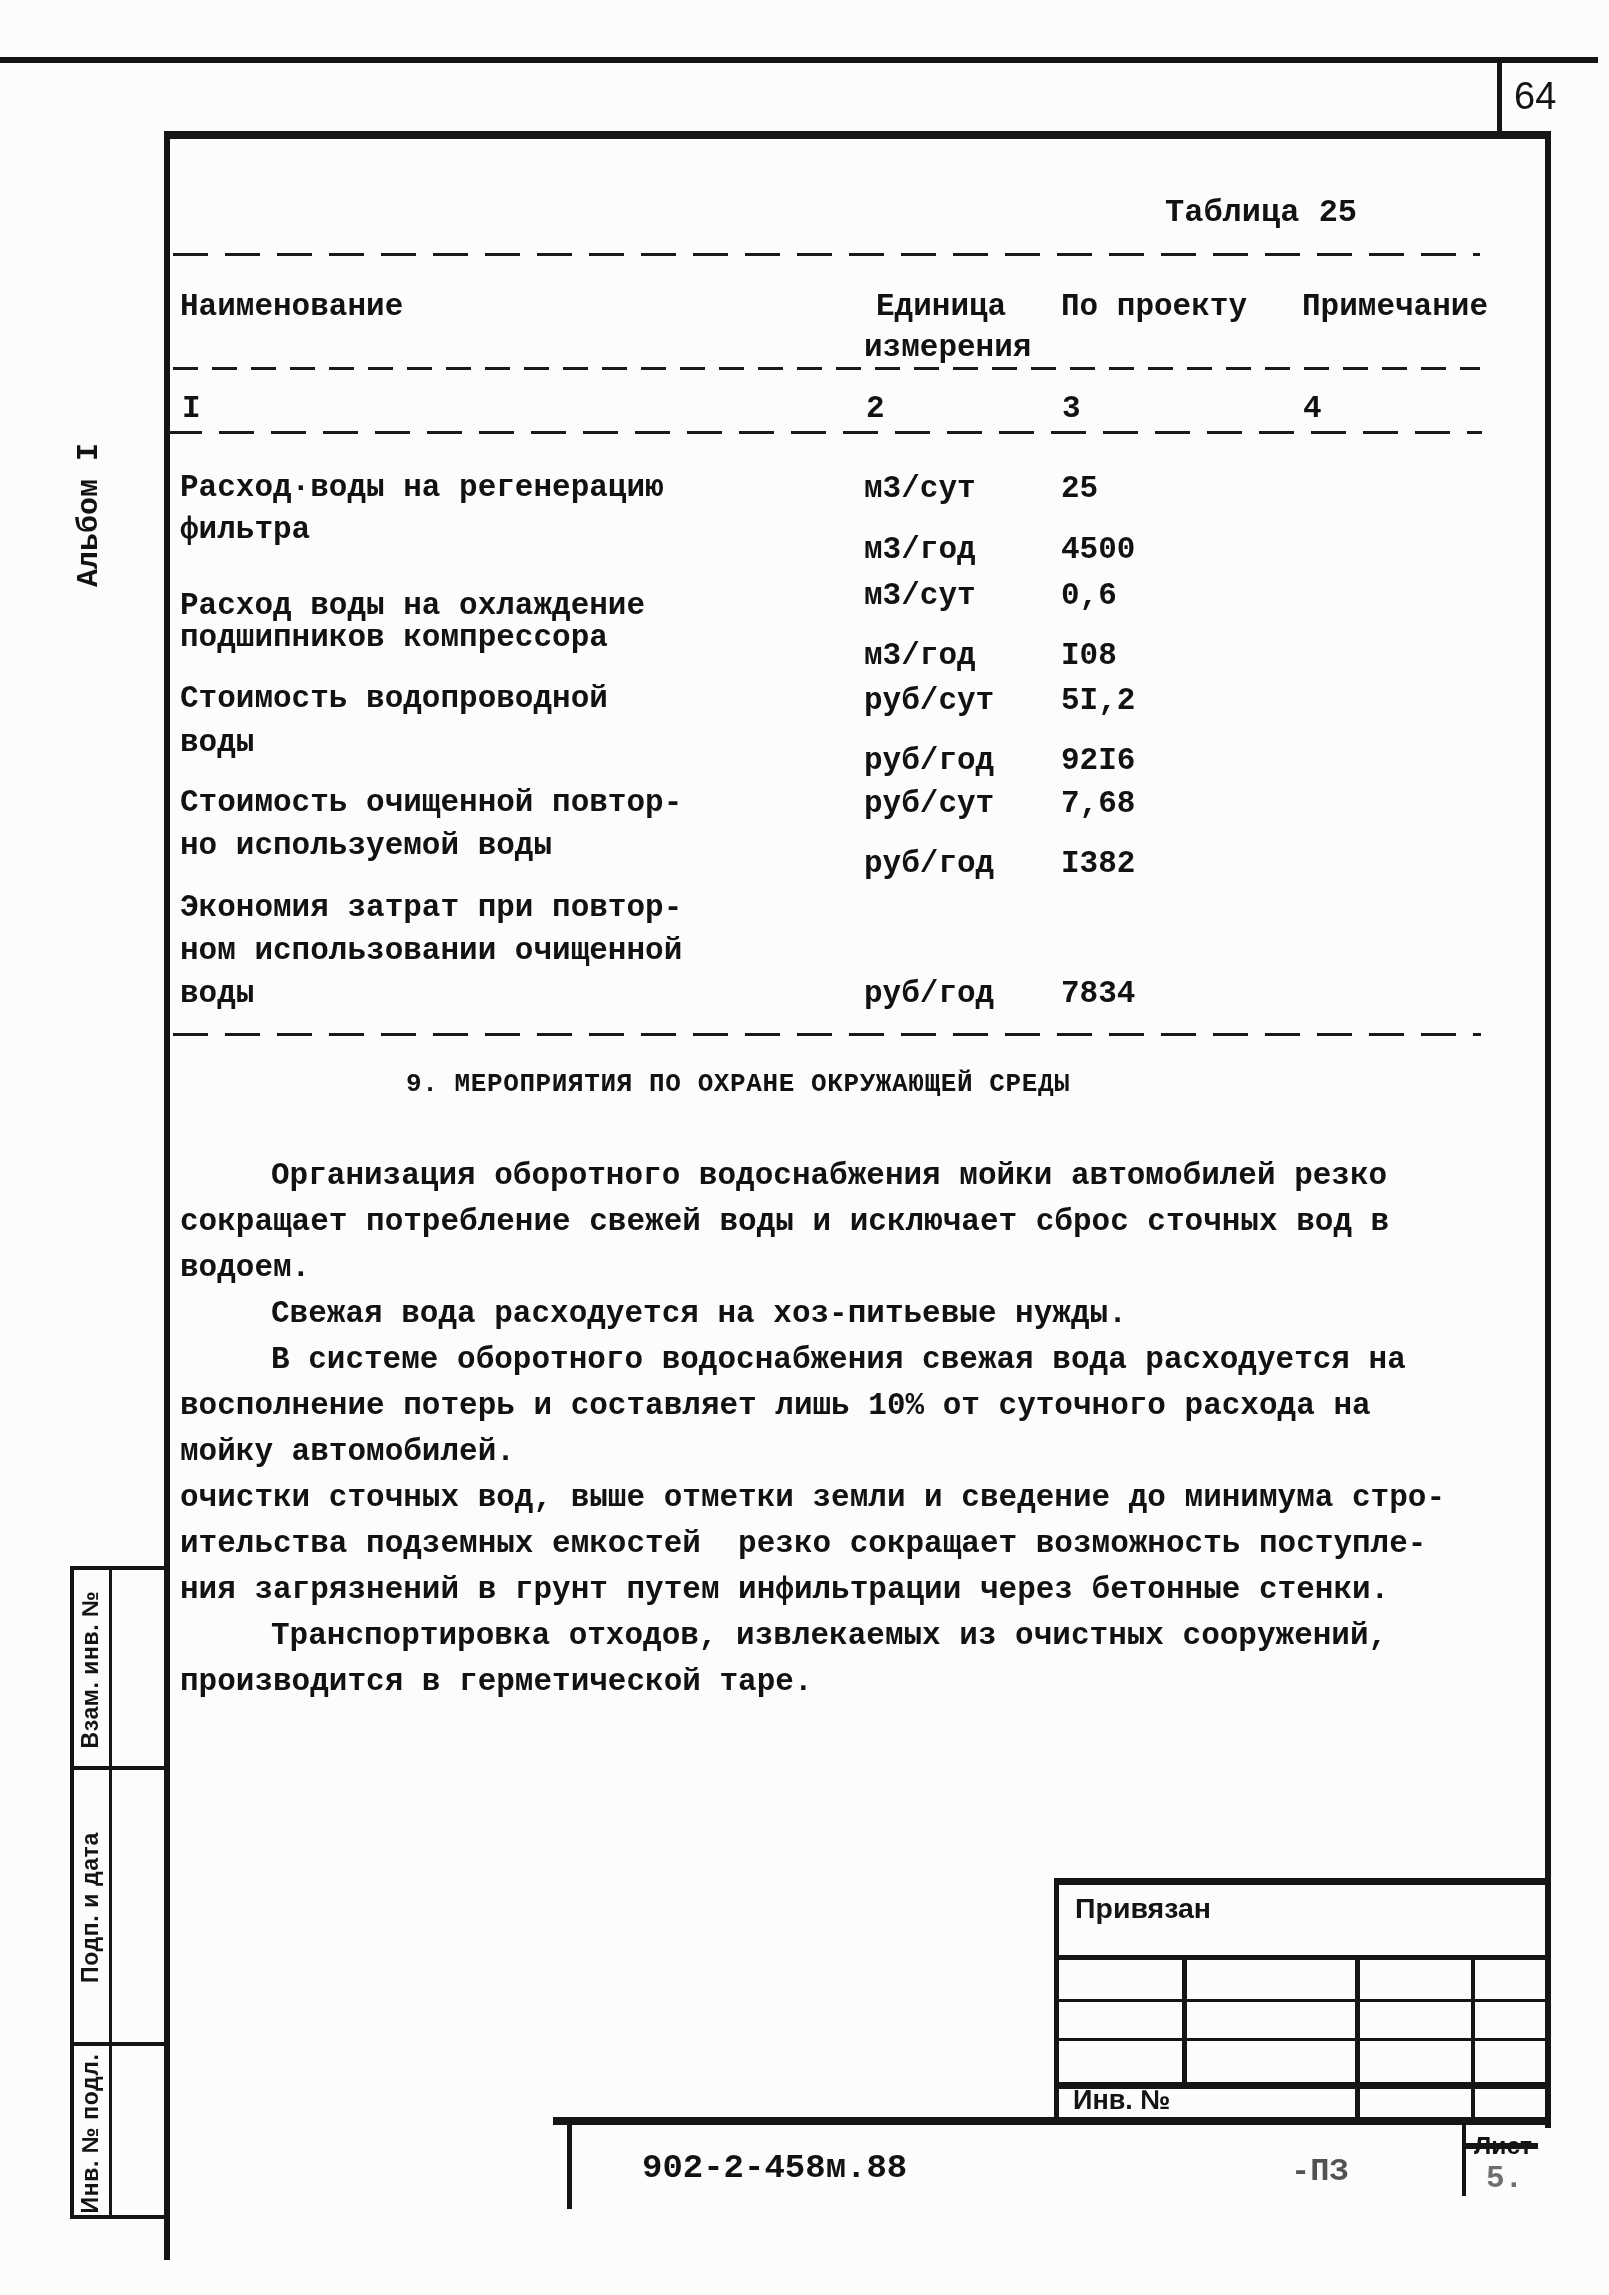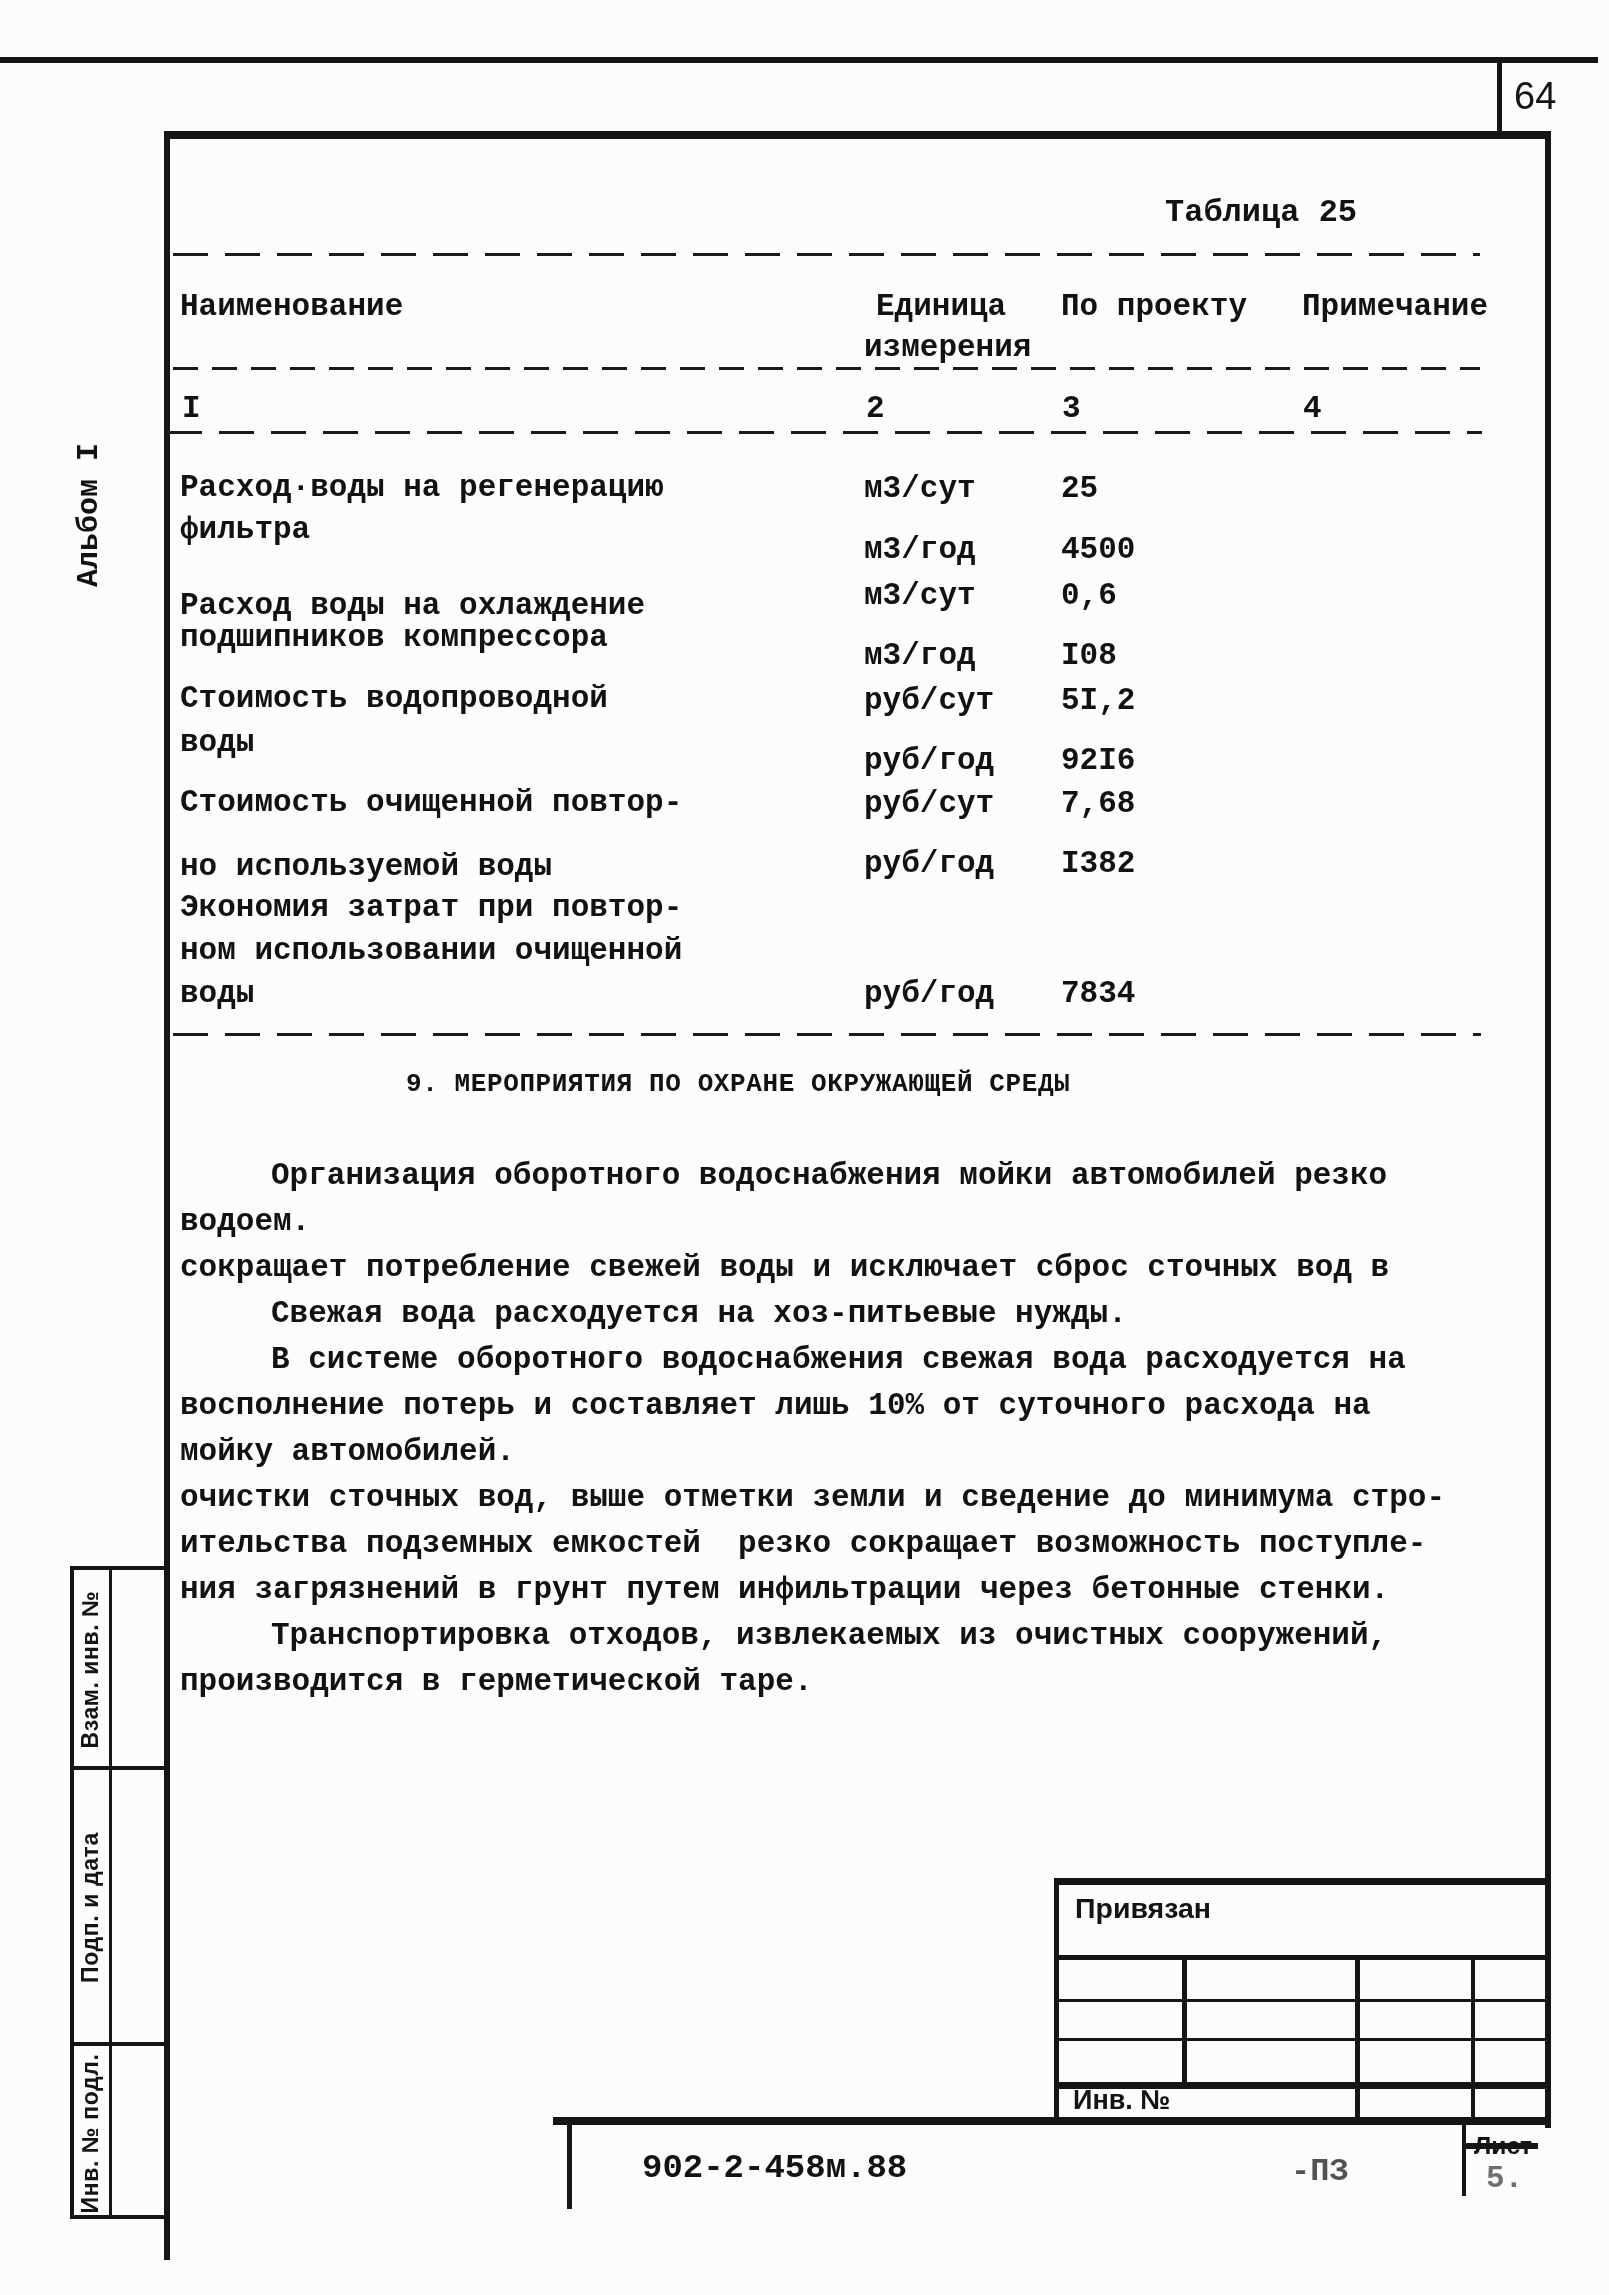--- a/index.html
+++ b/index.html
@@ -70,40 +70,40 @@
   <div class="abs mono" style="left:1061px;top:638px;font-size:31px;">I08</div>
 
   <div class="abs mono" style="left:180px;top:681px;font-size:31px;">Стоимость водопроводной</div>
   <div class="abs mono" style="left:180px;top:725px;font-size:31px;">воды</div>
   <div class="abs mono" style="left:864px;top:683px;font-size:31px;">руб/сут</div>
   <div class="abs mono" style="left:1061px;top:683px;font-size:31px;">5I,2</div>
   <div class="abs mono" style="left:864px;top:743px;font-size:31px;">руб/год</div>
   <div class="abs mono" style="left:1061px;top:743px;font-size:31px;">92I6</div>
 
   <div class="abs mono" style="left:180px;top:785px;font-size:31px;">Стоимость очищенной повтор-</div>
-  <div class="abs mono" style="left:180px;top:828px;font-size:31px;margin-top:21px;">но используемой воды</div>
+  <div class="abs mono" style="left:180px;top:828px;font-size:31px;">но используемой воды</div>
   <div class="abs mono" style="left:864px;top:786px;font-size:31px;">руб/сут</div>
   <div class="abs mono" style="left:1061px;top:786px;font-size:31px;">7,68</div>
   <div class="abs mono" style="left:864px;top:846px;font-size:31px;">руб/год</div>
   <div class="abs mono" style="left:1061px;top:846px;font-size:31px;">I382</div>
 
   <div class="abs mono" style="left:180px;top:890px;font-size:31px;">Экономия затрат при повтор-</div>
   <div class="abs mono" style="left:180px;top:933px;font-size:31px;">ном использовании очищенной</div>
   <div class="abs mono" style="left:180px;top:976px;font-size:31px;">воды</div>
   <div class="abs mono" style="left:864px;top:976px;font-size:31px;">руб/год</div>
   <div class="abs mono" style="left:1061px;top:976px;font-size:31px;">7834</div>
 
   <div class="dash" style="left:173px;top:1033px;width:1308px;"></div>
 
   <div class="abs mono" style="left:406px;top:1069px;font-size:26px;letter-spacing:0.6px;">9. МЕРОПРИЯТИЯ ПО ОХРАНЕ ОКРУЖАЮЩЕЙ СРЕДЫ</div>
 
   <div class="abs" style="left:180px;top:1153px;width:1268px;">
     <div class="mono tline ind">Организация оборотного водоснабжения мойки автомобилей резко</div>
+    <div class="mono tline">сокращает потребление свежей воды и исключает сброс сточных вод в</div>
     <div class="mono tline">водоем.</div>
-    <div class="mono tline">сокращает потребление свежей воды и исключает сброс сточных вод в</div>
     <div class="mono tline ind">Свежая вода расходуется на хоз-питьевые нужды.</div>
     <div class="mono tline ind">В системе оборотного водоснабжения свежая вода расходуется на</div>
     <div class="mono tline">восполнение потерь и составляет лишь 10% от суточного расхода на</div>
     <div class="mono tline">мойку автомобилей.</div>
     <div class="mono tline">очистки сточных вод, выше отметки земли и сведение до минимума стро-</div>
     <div class="mono tline">ительства подземных емкостей  резко сокращает возможность поступле-</div>
     <div class="mono tline">ния загрязнений в грунт путем инфильтрации через бетонные стенки.</div>
     <div class="mono tline ind">Транспортировка отходов, извлекаемых из очистных сооружений,</div>
     <div class="mono tline">производится в герметической таре.</div>
   </div>

